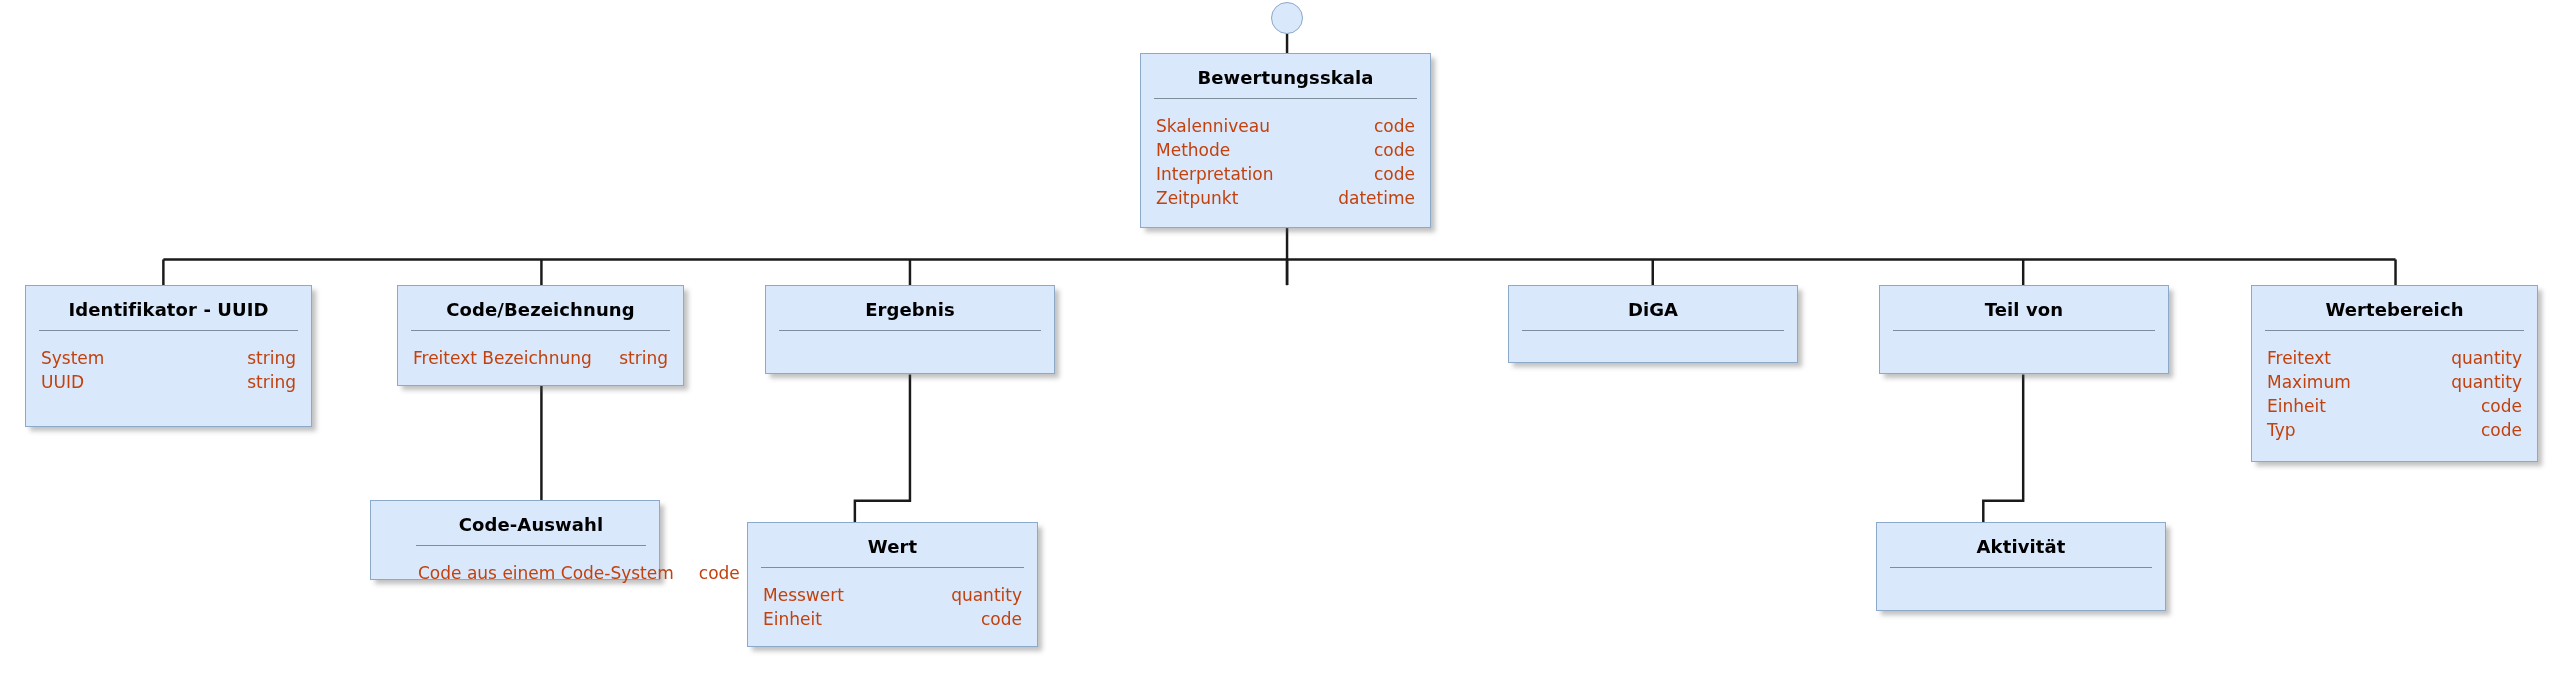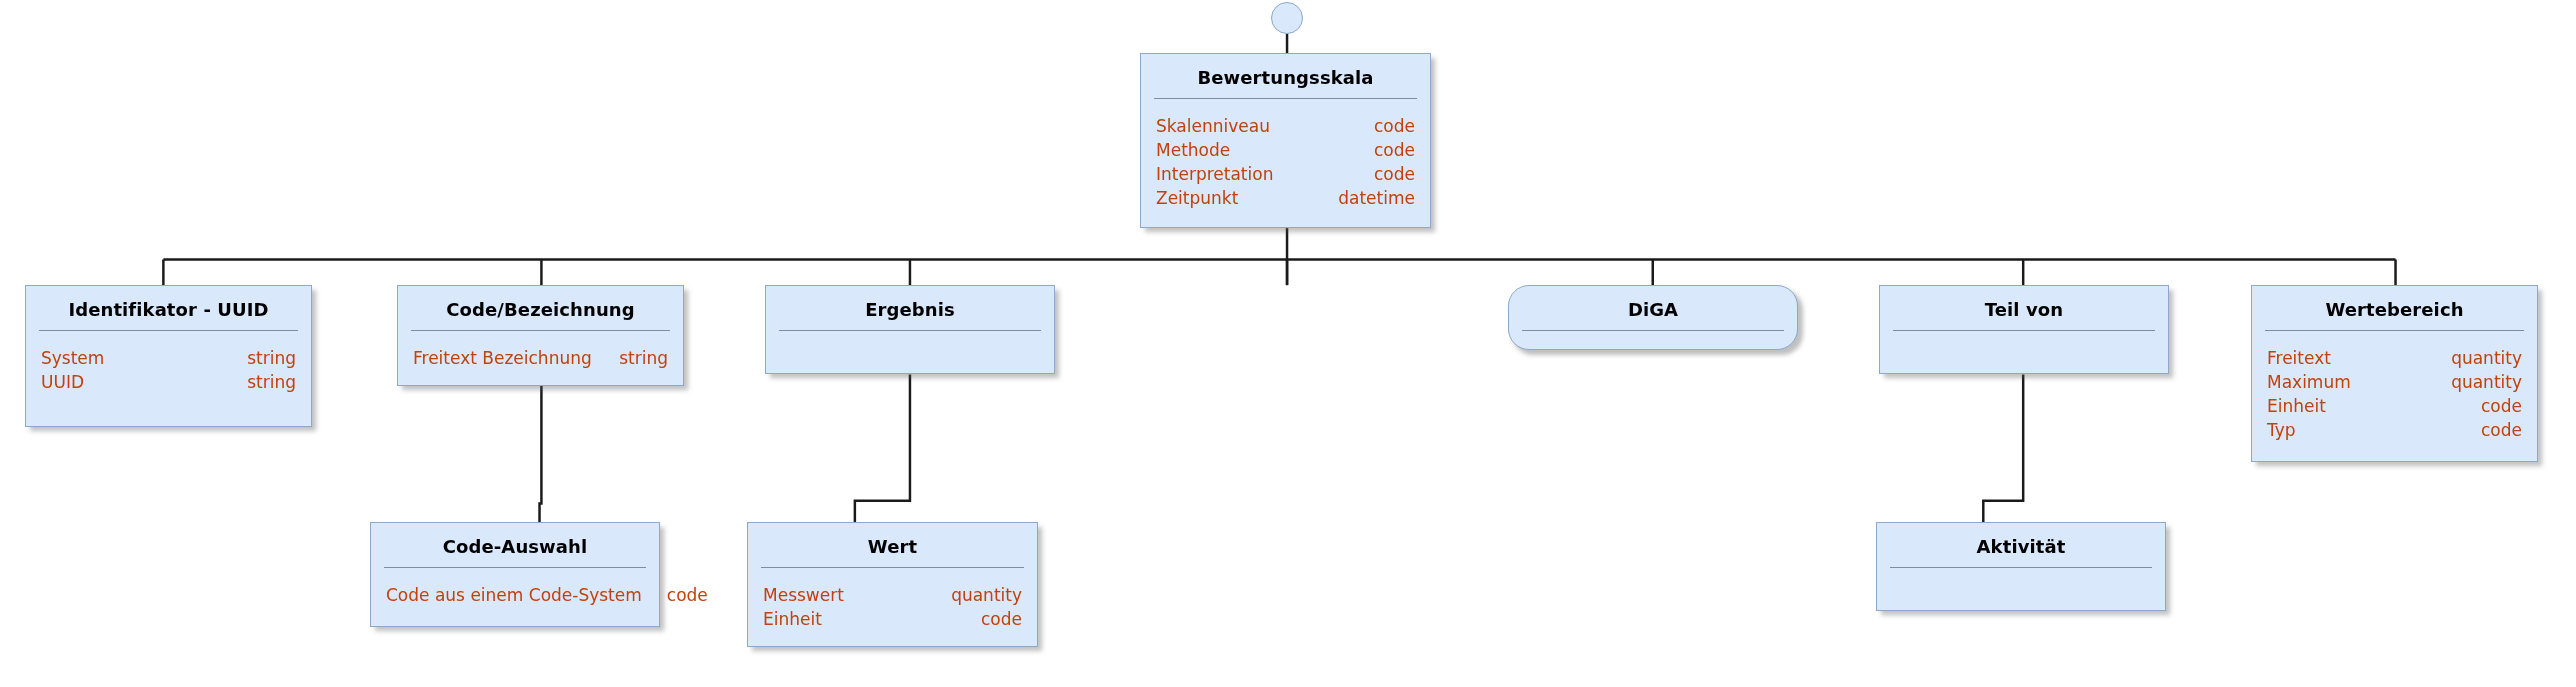--- a/index.html
+++ b/index.html
@@ -156,21 +156,21 @@
     </div>
   </div>
 
   <div class="uml-box" style="left:765px; top:285px; width:290px; height:89px;">
     <div class="uml-title">Ergebnis</div>
     <div class="uml-divider"></div>
     <div class="uml-attrs"></div>
   </div>
 
 
-  <div class="uml-box" style="left:1508px; top:285px; width:290px; height:65px;border-radius:21px;">
+  <div class="uml-box" style="left:1508px; top:285px; width:290px; height:78px;">
     <div class="uml-title">DiGA</div>
     <div class="uml-divider"></div>
     <div class="uml-attrs"></div>
   </div>
 
   <div class="uml-box" style="left:1879px; top:285px; width:290px; height:89px;">
     <div class="uml-title">Teil von</div>
     <div class="uml-divider"></div>
     <div class="uml-attrs"></div>
   </div>
@@ -191,21 +191,21 @@
         <span class="a-name">Einheit</span>
         <span class="a-type">code</span>
       </div>
       <div class="uml-attr">
         <span class="a-name">Typ</span>
         <span class="a-type">code</span>
       </div>
     </div>
   </div>
 
-  <div class="uml-box" style="left:370px; top:522px; width:290px; height:105px;">
+  <div class="uml-box" style="left:370px; top:500px; width:290px; height:80px;padding-left:32px;">
     <div class="uml-title">Code-Auswahl</div>
     <div class="uml-divider"></div>
     <div class="uml-attrs">
       <div class="uml-attr">
         <span class="a-name">Code aus einem Code-System</span>
         <span class="a-type">code</span>
       </div>
     </div>
   </div>
 

